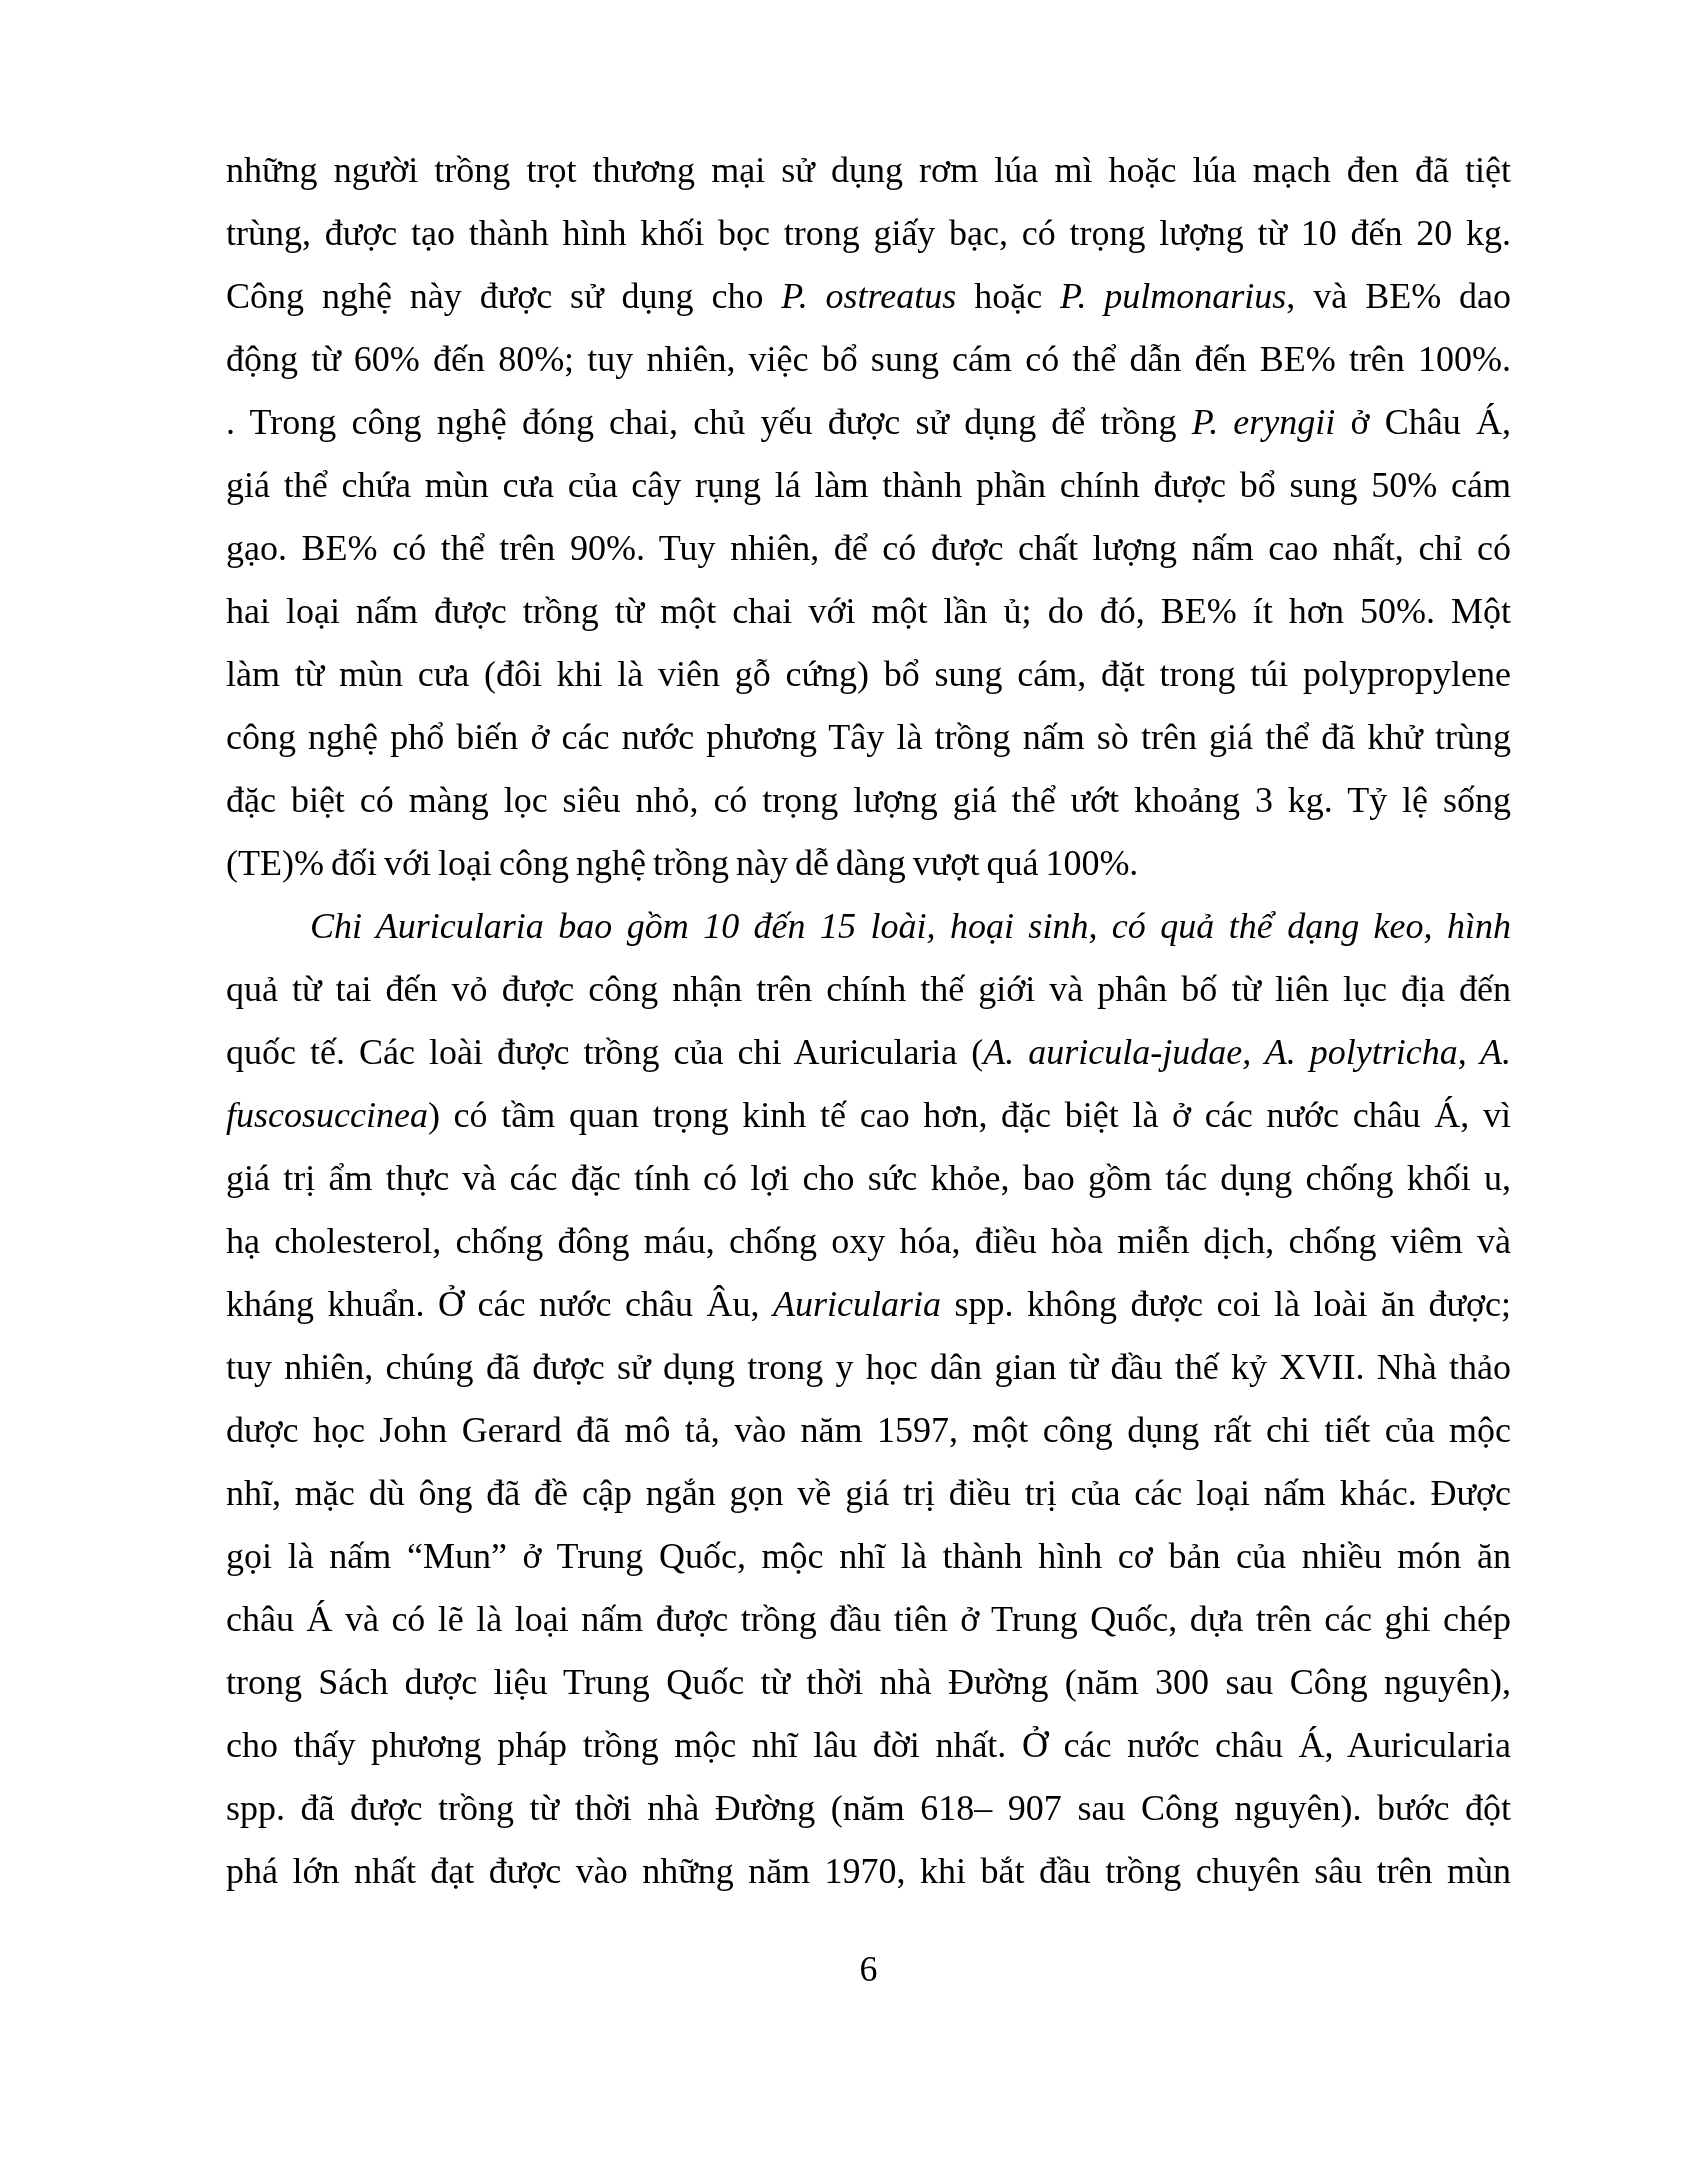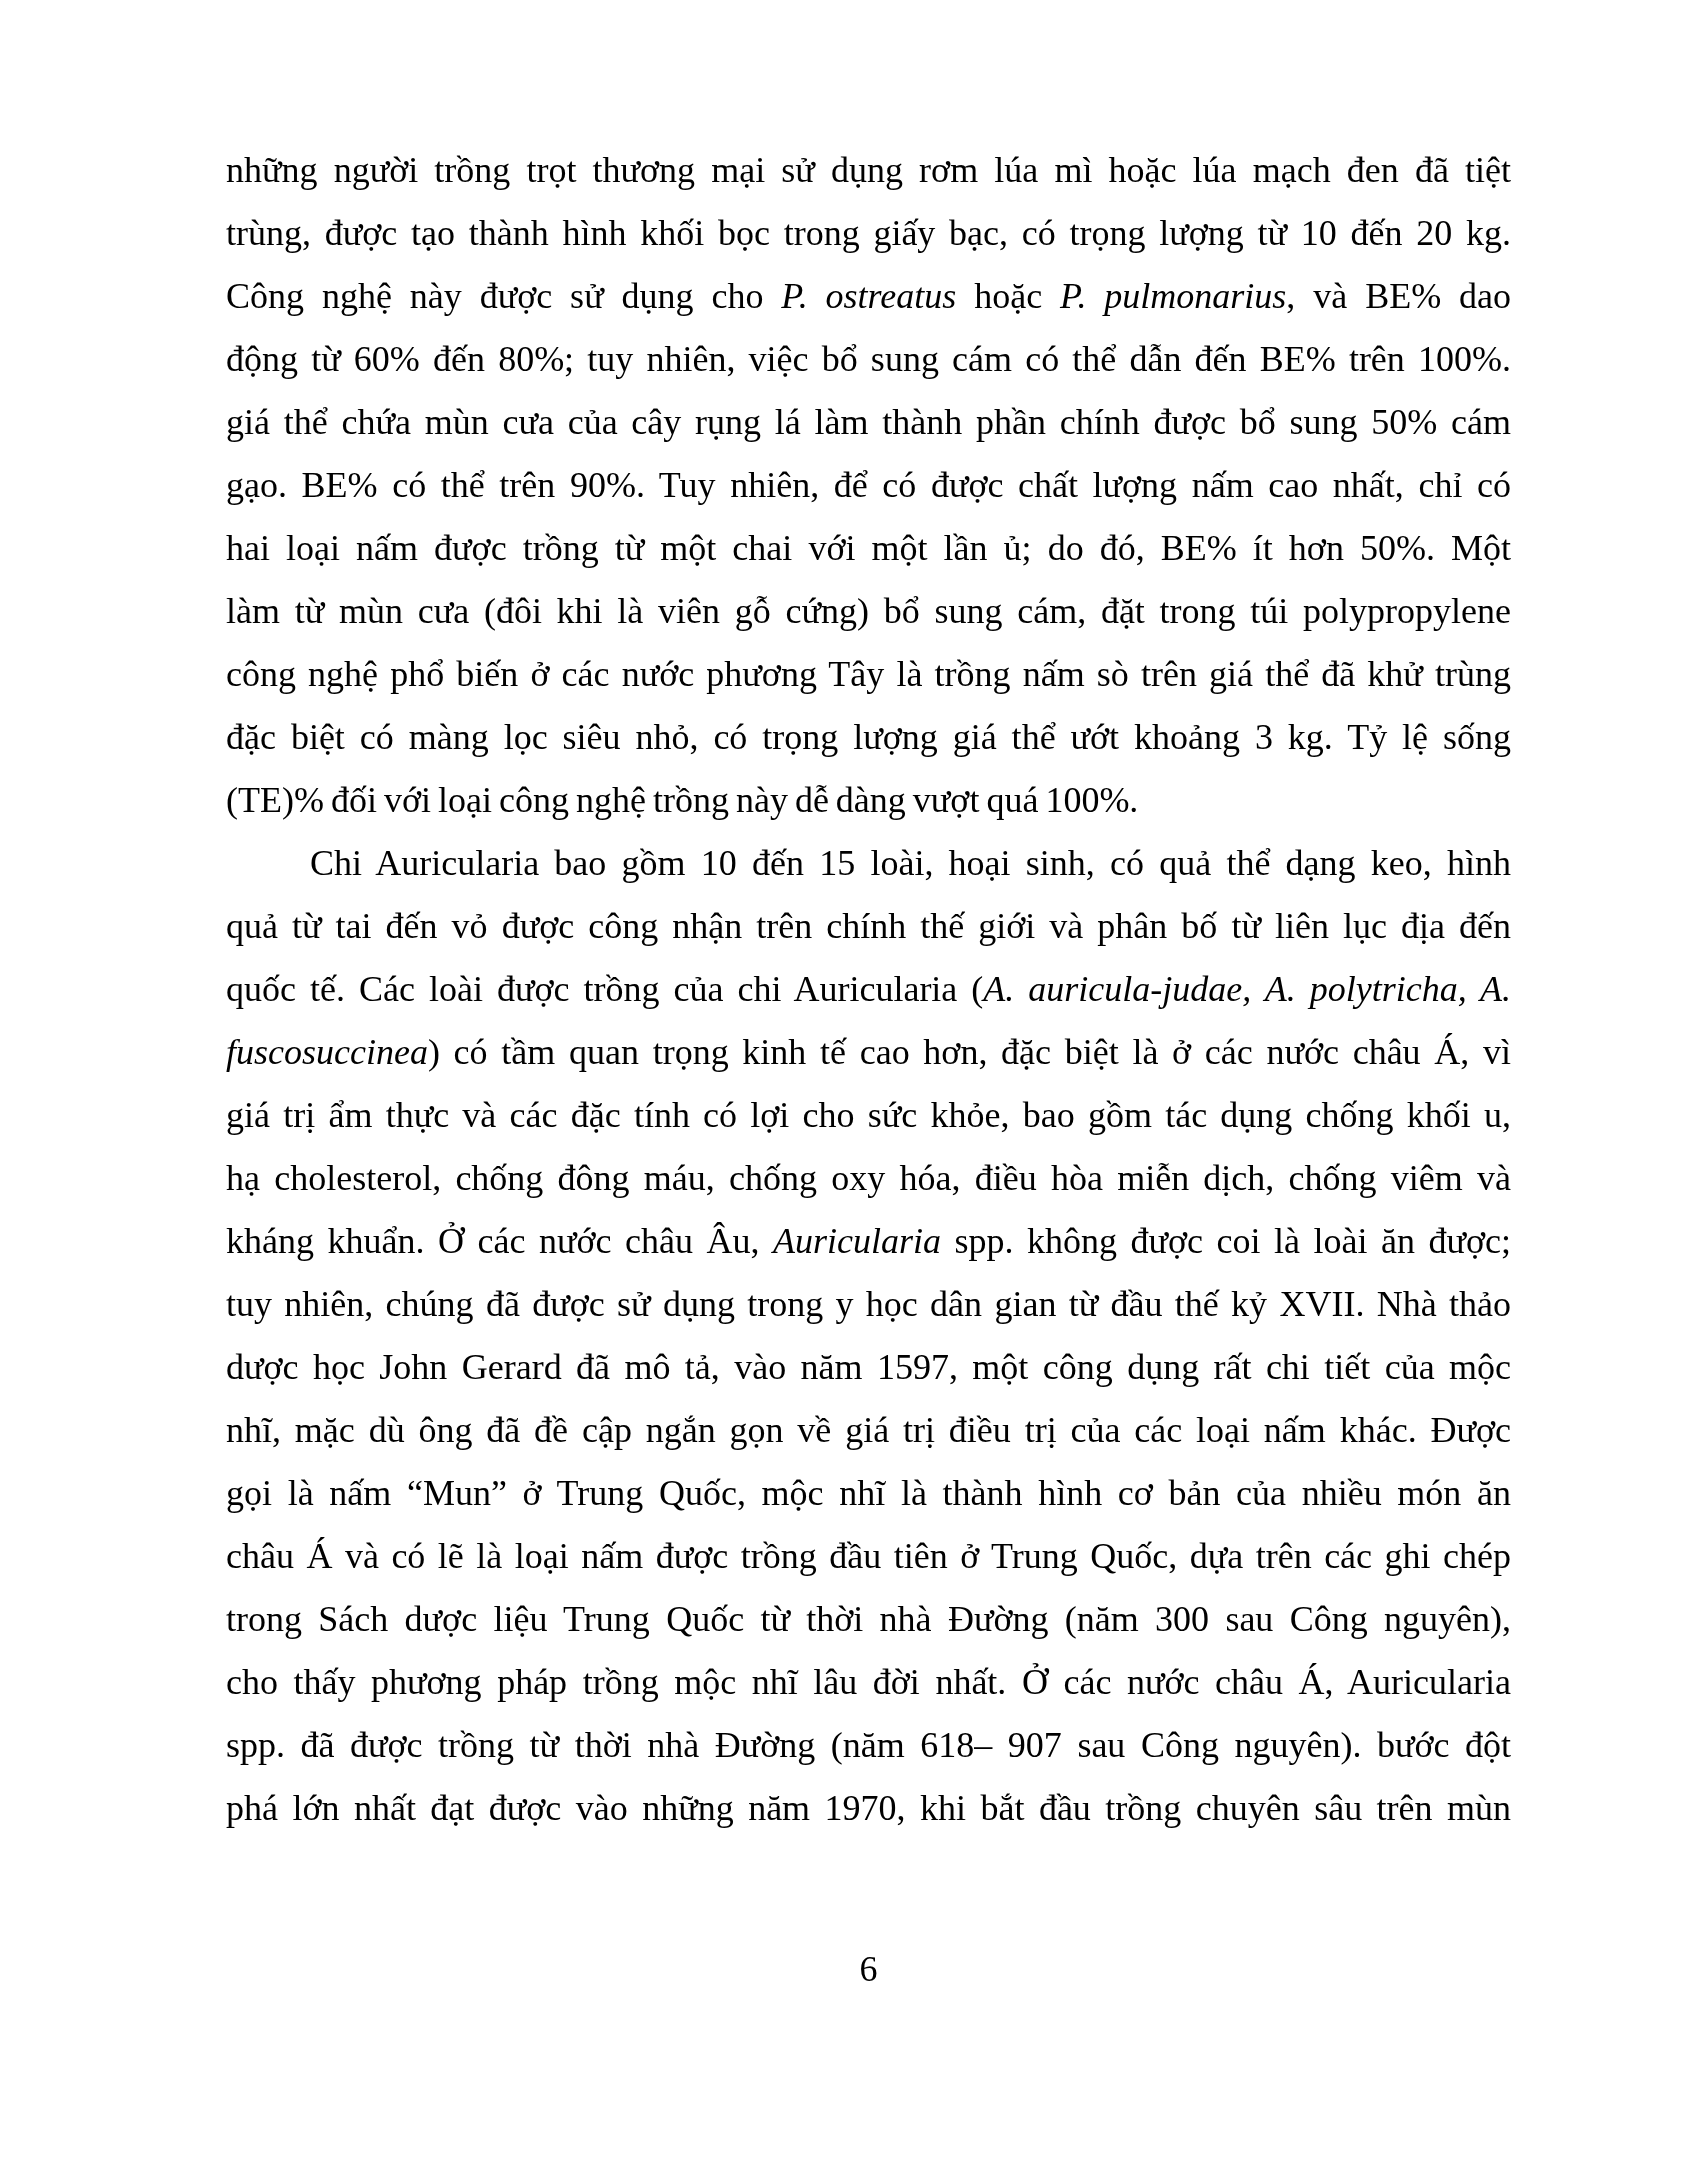--- a/index.html
+++ b/index.html
@@ -31,20 +31,21 @@
     text-align: justify;
     text-align-last: justify;
     word-spacing: -2px;
   }
   .line.no-justify {
     text-align: right;
     text-align-last: left;
   }
   .line.indent {
     text-indent: 84px;
+    font-style: italic;
   }
   .seg-italic {
     font-style: italic;
   }
   .page-number {
     position: absolute;
     top: 1938px;
     left: 226px;
     width: 1285px;
     text-align: center;
@@ -54,20 +55,21 @@
 </style>
 </head>
 <body>
 
 <div class="page">
   <div class="text-block" id="text-block">
       <div class="line"><span class="seg-normal">những người trồng trọt thương mại sử dụng rơm lúa mì hoặc lúa mạch đen đã tiệt</span></div>
       <div class="line"><span class="seg-normal">trùng, được tạo thành hình khối bọc trong giấy bạc, có trọng lượng từ 10 đến 20 kg.</span></div>
       <div class="line"><span class="seg-normal">Công nghệ này được sử dụng cho </span><span class="seg-italic">P. ostreatus</span><span class="seg-normal"> hoặc </span><span class="seg-italic">P. pulmonarius</span><span class="seg-normal">, và BE% dao</span></div>
       <div class="line"><span class="seg-normal">động từ 60% đến 80%; tuy nhiên, việc bổ sung cám có thể dẫn đến BE% trên 100%.</span></div>
+      <div class="line"><span class="seg-normal">. Trong công nghệ đóng chai, chủ yếu được sử dụng để trồng </span><span class="seg-italic">P. eryngii</span><span class="seg-normal"> ở Châu Á,</span></div>
       <div class="line"><span class="seg-normal">giá thể chứa mùn cưa của cây rụng lá làm thành phần chính được bổ sung 50% cám</span></div>
       <div class="line"><span class="seg-normal">gạo. BE% có thể trên 90%. Tuy nhiên, để có được chất lượng nấm cao nhất, chỉ có</span></div>
       <div class="line"><span class="seg-normal">hai loại nấm được trồng từ một chai với một lần ủ; do đó, BE% ít hơn 50%. Một</span></div>
       <div class="line"><span class="seg-normal">làm từ mùn cưa (đôi khi là viên gỗ cứng) bổ sung cám, đặt trong túi polypropylene</span></div>
       <div class="line"><span class="seg-normal">công nghệ phổ biến ở các nước phương Tây là trồng nấm sò trên giá thể đã khử trùng</span></div>
       <div class="line"><span class="seg-normal">đặc biệt có màng lọc siêu nhỏ, có trọng lượng giá thể ướt khoảng 3 kg. Tỷ lệ sống</span></div>
       <div class="line no-justify"><span class="seg-normal">(TE)% đối với loại công nghệ trồng này dễ dàng vượt quá 100%.</span></div>
       <div class="line indent"><span class="seg-normal">Chi Auricularia bao gồm 10 đến 15 loài, hoại sinh, có quả thể dạng keo, hình</span></div>
       <div class="line"><span class="seg-normal">quả từ tai đến vỏ được công nhận trên chính thế giới và phân bố từ liên lục địa đến</span></div>
       <div class="line"><span class="seg-normal">quốc tế. Các loài được trồng của chi Auricularia (</span><span class="seg-italic">A. auricula-judae, A. polytricha, A.</span></div>

